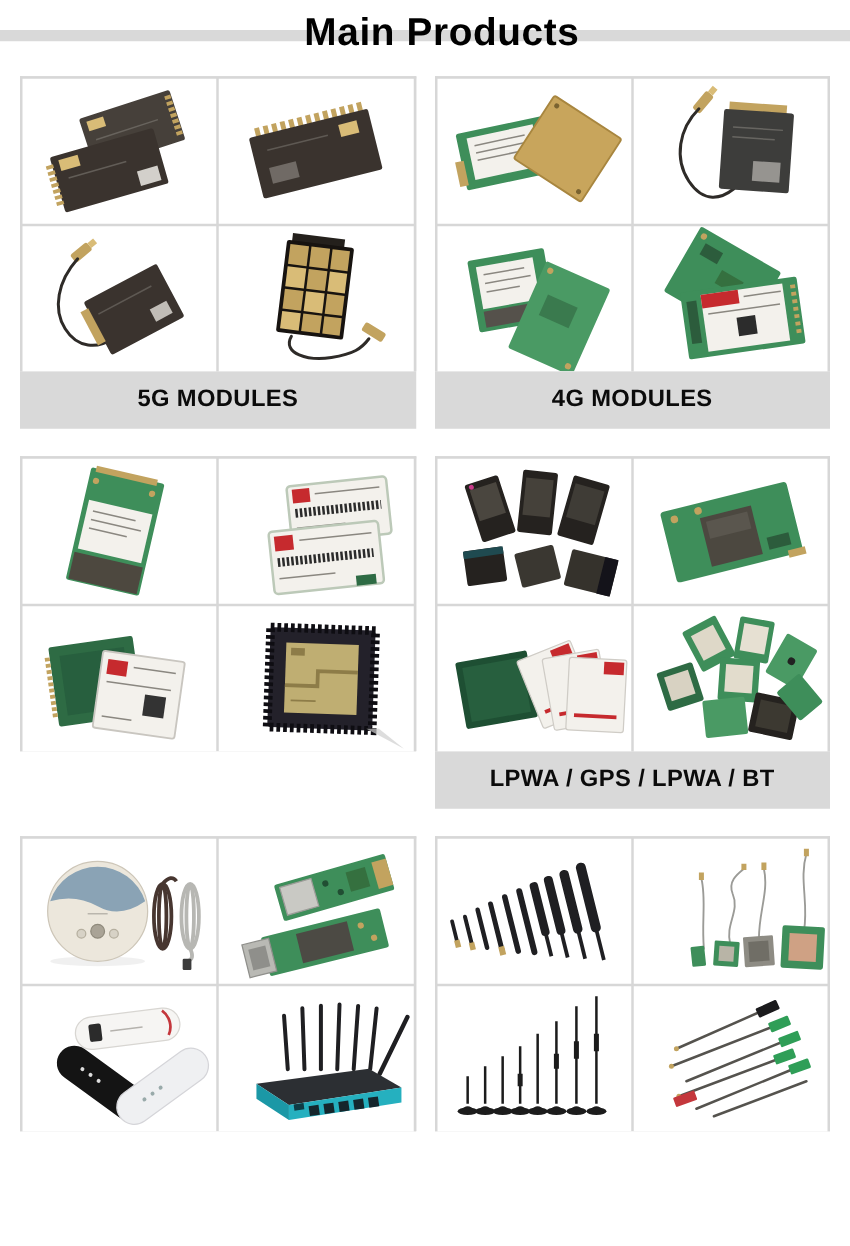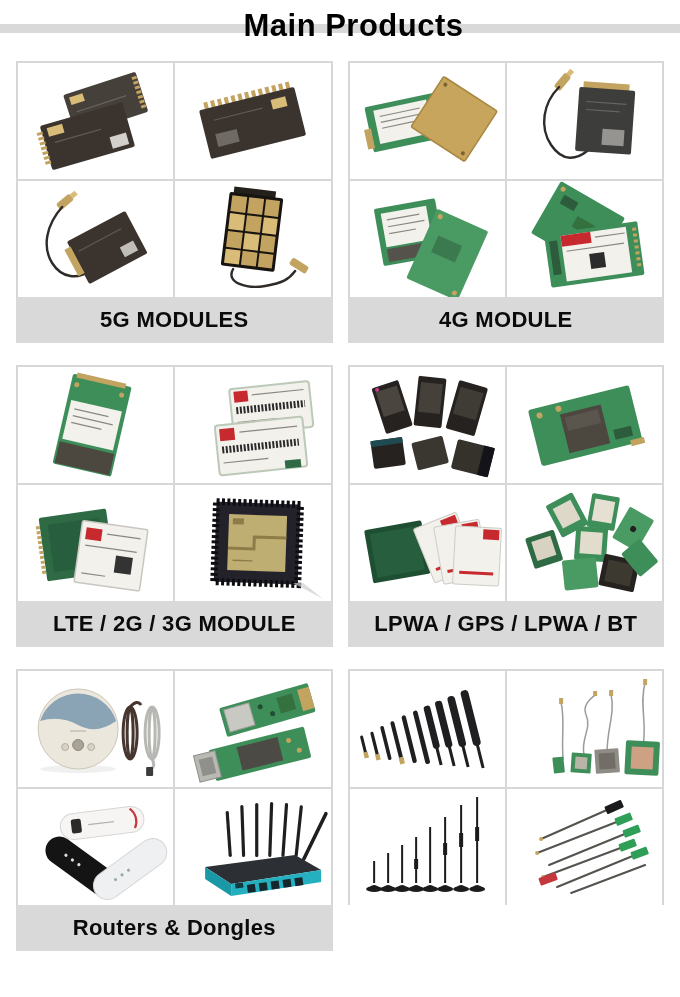--- a/index.html
+++ b/index.html
@@ -10,21 +10,21 @@
     font-weight:bold;margin:0;letter-spacing:.5px;}
   .grid{display:grid;grid-template-columns:1fr 1fr;column-gap:15px;row-gap:22px;
     padding:0 16px;margin-top:13px;}
   .card{background:#fff;}
   .cells{display:grid;grid-template-columns:1fr 1fr;gap:2px;background:#d7d7d7;
     border:2px solid #d7d7d7;border-bottom:none;}
   .cell{background:#ffffff;height:116px;margin:0;display:flex;align-items:center;
     justify-content:center;overflow:hidden;}
   .cell svg{display:block;width:100%;height:116px;}
   .label-bar{height:46px;background:#d9d9d9;display:flex;align-items:center;justify-content:center;
-    font-size:22px;font-weight:bold;color:#0b0b0b;letter-spacing:.3px;}
+    font-size:19px;font-weight:bold;color:#0b0b0b;letter-spacing:.3px;}
   .footer-space{height:38px;}
   
   .mod{fill:#3a332e}.mod2{fill:#46403a}
   .gold{fill:#c2a35f}.goldlt{fill:#d9bc77}
   .pcb{fill:#3e8e5a}.pcbd{fill:#2e6b44}.pcb2{fill:#4a9a64}
   .lbl{fill:#f3f1ec}.red{fill:#c62a2e}
   .blk{fill:#25221f}
   .cable{fill:none;stroke:#2e2b28;stroke-width:2.4;stroke-linecap:round}
   .wire{fill:none;stroke:#9b9b97;stroke-width:1.5;stroke-linecap:round}
   .ink{stroke:#8a8780;stroke-width:1.2}
@@ -181,21 +181,21 @@
             <rect x="56" y="50" width="30" height="11" class="red"></rect>
             <line x1="90" y1="56" x2="120" y2="56" class="ink"></line>
             <line x1="60" y1="66" x2="118" y2="66" class="ink"></line>
             <rect x="82" y="72" width="15" height="15" fill="#2c2c2c"></rect>
             <line x1="130" y1="52" x2="130" y2="94" stroke="#c2a35f" stroke-width="4" stroke-dasharray="3 3"></line>
             <rect x="44" y="54" width="8" height="34" fill="#2c5c3c"></rect>
           </g>
         </svg>
       </figure>
     </div>
-    <div class="label-bar">4G MODULE</div>
+    <div class="label-bar">4G MODULES</div>
   </section>
 
   <section class="card">
     <div class="cells">
       <figure class="cell" aria-label="Mini PCIe LTE module with label and shield">
         <svg viewBox="0 0 155 116" aria-hidden="true">
           <g transform="rotate(13 73 58)">
             <rect x="44" y="12" width="60" height="92" rx="2" class="pcb"></rect>
             <rect x="48" y="10" width="50" height="5" class="gold"></rect>
             <circle cx="50" cy="22" r="2.5" class="gold"></circle>
@@ -251,21 +251,20 @@
             <rect x="40" y="18" width="84" height="80" fill="none" stroke="#0e0d12" stroke-width="7" stroke-dasharray="3 2.4"></rect>
             <rect x="53" y="30" width="58" height="56" fill="#bfae72"></rect>
             <path d="M53 64 h26 v-12 h32" stroke="#8d7c48" stroke-width="3" fill="none"></path>
             <rect x="57" y="34" width="11" height="6" fill="#8d7c48"></rect>
             <line x1="58" y1="76" x2="78" y2="76" stroke="#8d7c48" stroke-width="1.4"></line>
           </g>
           <polygon points="118,98 148,114 128,98" fill="#cfcfcf" opacity=".7"></polygon>
         </svg>
       </figure>
     </div>
-    <div class="label-bar">LTE / 2G / 3G MODULE</div>
   </section>
 
   <section class="card">
     <div class="cells">
       <figure class="cell" aria-label="assorted dark WiFi and Bluetooth chip modules">
         <svg viewBox="0 0 155 116" aria-hidden="true">
           <g transform="rotate(-18 42 40)">
               <rect x="28" y="16" width="28" height="48" rx="2" class="blk"></rect>
               <rect x="31" y="21" width="22" height="26" fill="#4a463f"></rect>
               <circle cx="33" cy="19" r="2" fill="#c83a8a"></circle>
@@ -450,21 +449,20 @@
             <rect x="72" y="92" width="8" height="8"></rect>
               <rect x="84" y="92" width="8" height="8"></rect>
             <rect x="96" y="92" width="8" height="8"></rect>
               <rect x="108" y="92" width="8" height="8"></rect>
             <rect x="120" y="92" width="8" height="8"></rect>
           </g>
           <rect x="60" y="94" width="8" height="5" fill="#0f3b44" transform="rotate(-8 64 96)"></rect>
         </svg>
       </figure>
     </div>
-    <div class="label-bar">Routers &amp; Dongles</div>
   </section>
 
   <section class="card">
     <div class="cells">
       <figure class="cell" aria-label="row of black rubber duck antennas">
         <svg viewBox="0 0 155 116" aria-hidden="true">
           <g class="duck">
             <g transform="translate(16 84) rotate(-14)">
                 <rect x="-1.5" y="-20" width="3" height="20" rx="1.5"></rect>
                 <rect x="-2.2" y="-3" width="4.4" height="6" class="gold"></rect>

